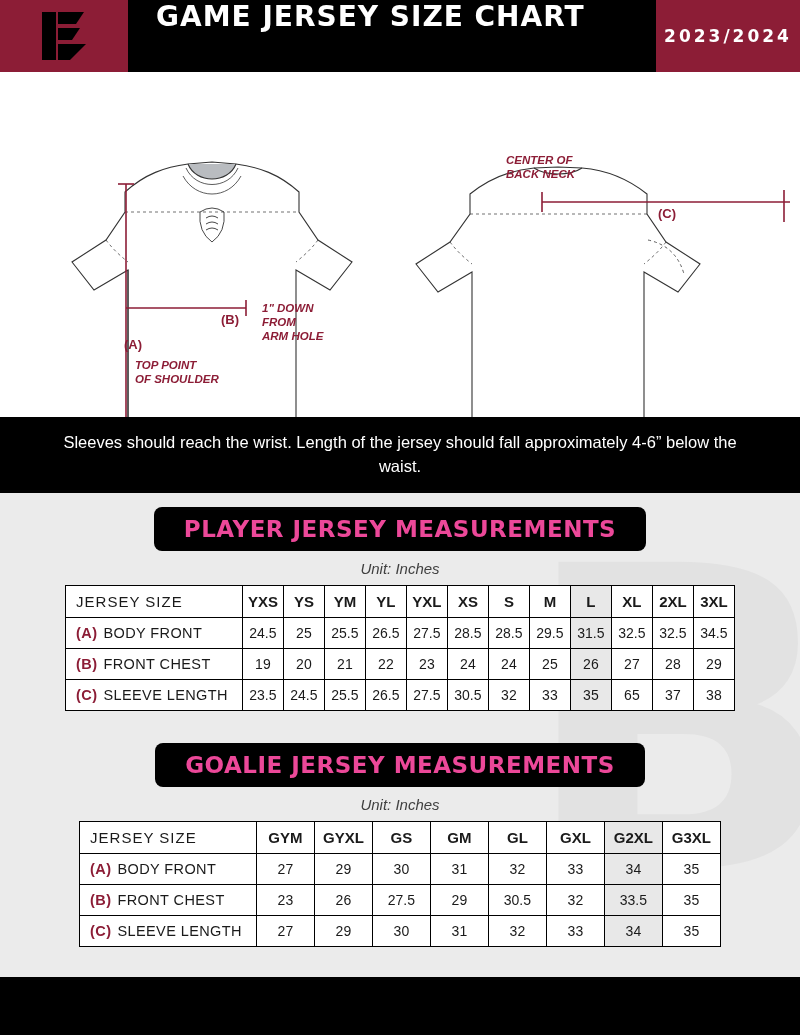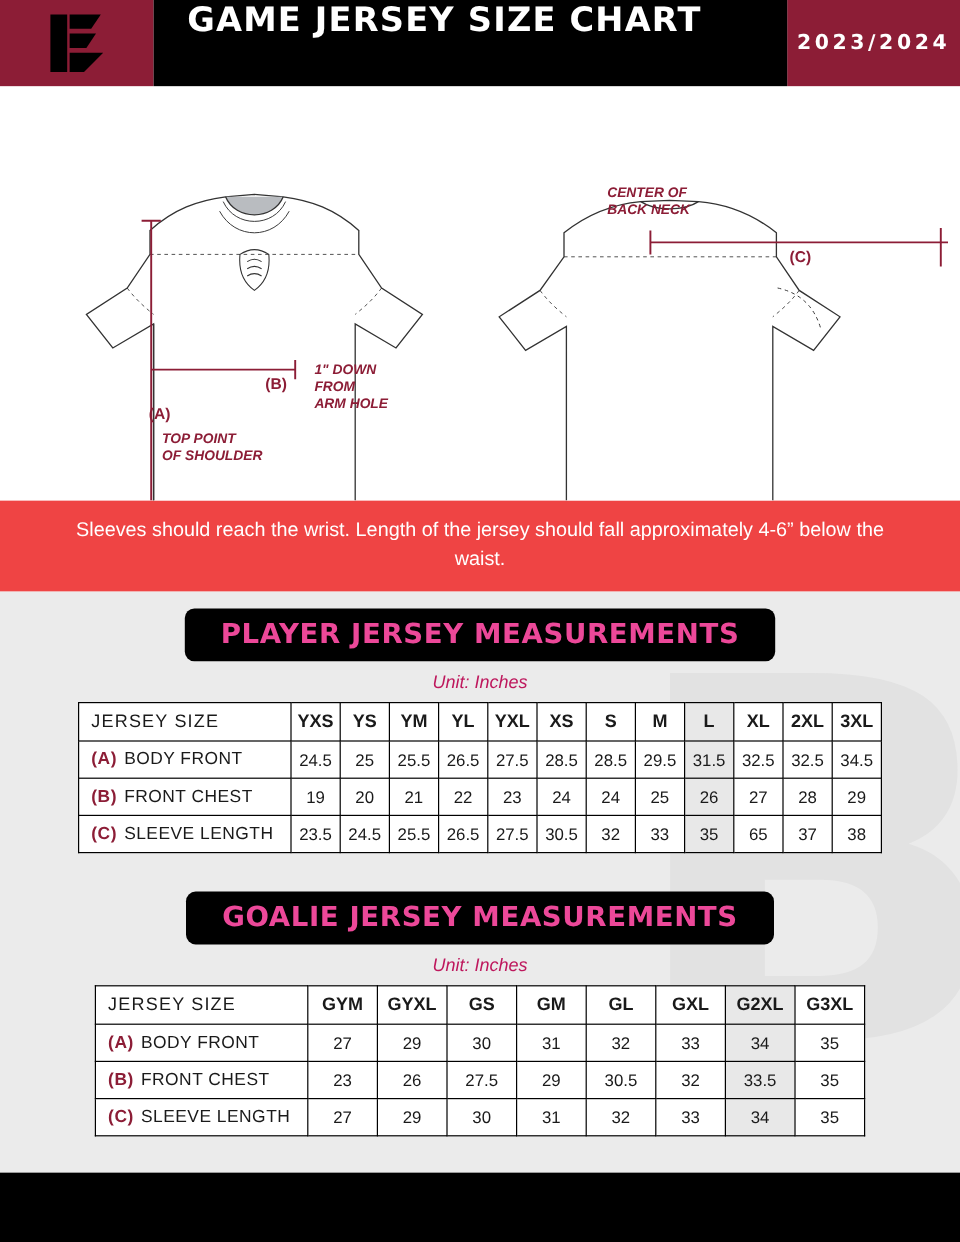--- a/index.html
+++ b/index.html
@@ -65,21 +65,21 @@
   .illus {
     position: relative;
     height: 345px;
     background: #ffffff;
     overflow: hidden;
   }
   .illus svg { position: absolute; top:0; left:0; }
 
   
   .notebar {
-    background: #ef4444;
+    background: #000000;
     color: #ffffff;
     text-align: center;
     padding: 14px 60px;
     font-size: 16.5px;
     line-height: 1.45;
     height: 76px;
     display: flex;
     align-items: center;
     justify-content: center;
   }
@@ -115,21 +115,21 @@
     padding: 9px 30px;
     border-radius: 8px;
     display: inline-block;
     font-family: "DejaVu Sans", sans-serif;
   }
   .title-row { text-align: center; padding-top: 14px; }
   .unit {
     text-align: center;
     font-style: italic;
     font-size: 15px;
-    color: #be185d;
+    color: #404040;
     margin: 9px 0 8px 0;
   }
 
   table.sizes {
     border-collapse: collapse;
     background: #ffffff;
     margin: 0 auto;
     font-size: 14px;
   }
   table.sizes td, table.sizes th {

